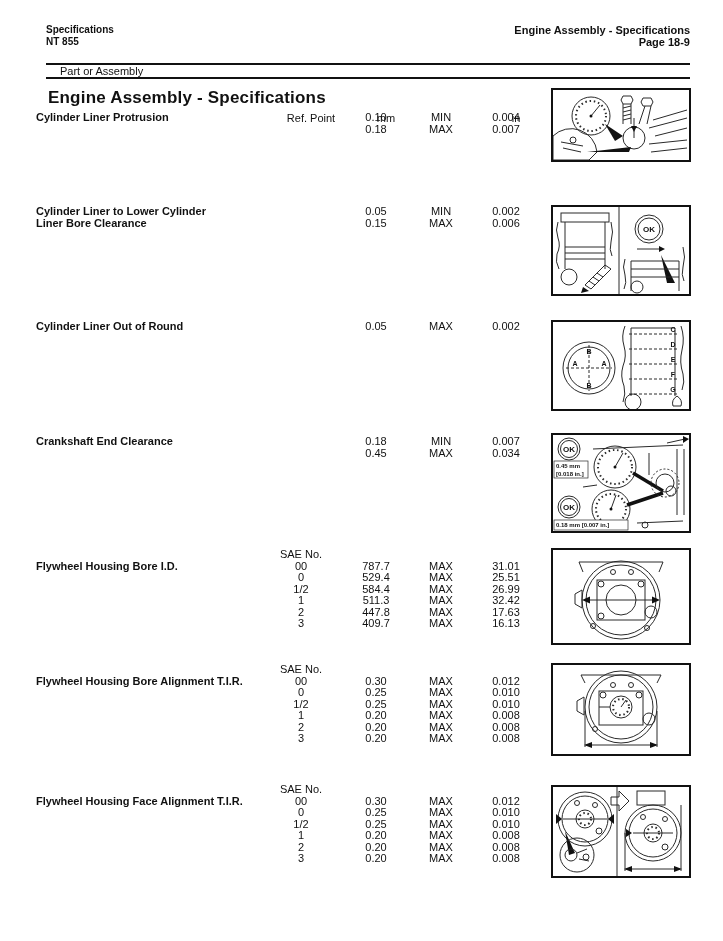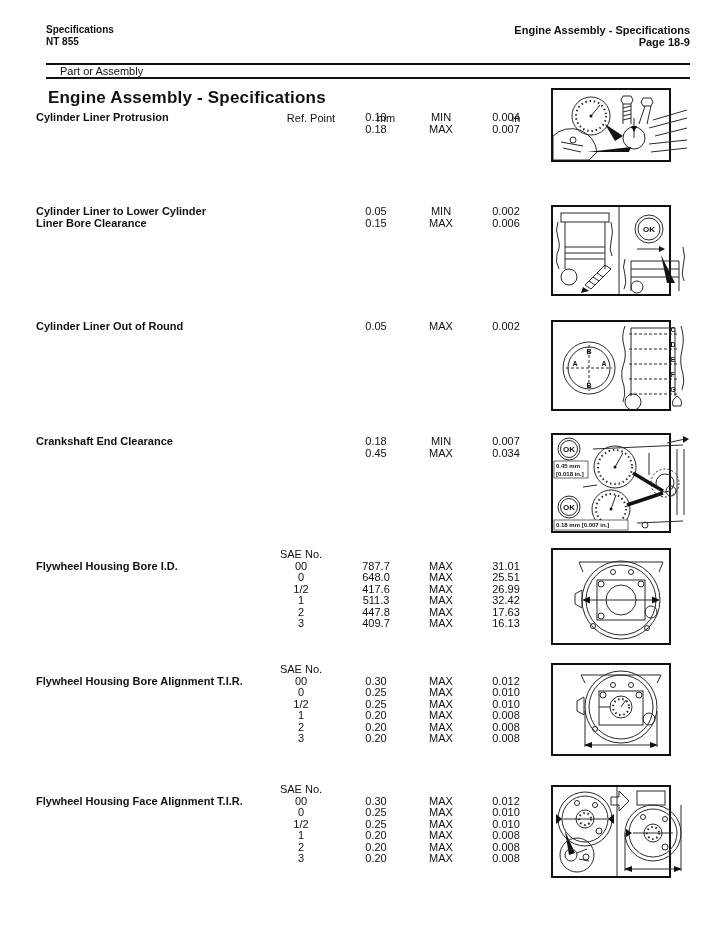--- a/index.html
+++ b/index.html
@@ -14,21 +14,21 @@
   .rule{position:absolute;left:46px;width:644px;height:2px;background:#111;}
   .thead{position:absolute;top:65px;left:46px;width:505px;display:grid;
          grid-template-columns:225px 80px 70px 60px 70px;font-size:11px;font-weight:normal;line-height:12px;}
   .thead .c0{padding-left:14px;text-align:left;}
   .thead .cc{text-align:center;margin-top:47px;}
   .page-title{top:88px;left:48px;font-size:17px;font-weight:bold;letter-spacing:0.2px;}
   .spec-row{position:absolute;left:36px;width:505px;}
   .spec-line{display:grid;grid-template-columns:225px 80px 70px 60px 70px;font-size:11px;line-height:11.5px;}
   .cell-name{font-weight:bold;text-align:left;}
   .cell-ref,.cell-mm,.cell-limit,.cell-in{text-align:center;}
-  .figbox{position:absolute;left:551px;width:120px;border:2px solid #111;background:#fff;box-sizing:border-box;}
+  .figbox{position:absolute;left:551px;width:140px;border:2px solid #111;background:#fff;box-sizing:border-box;}
   .figbox svg{display:block;}
   svg .ln{fill:none;stroke:#2a2a2a;stroke-width:1;}
   svg .thick{fill:none;stroke:#111;stroke-width:3.5;}
   svg .dash{fill:none;stroke:#2a2a2a;stroke-width:1;stroke-dasharray:3,2;}
   svg .tick{fill:none;stroke:#2a2a2a;stroke-width:2;stroke-dasharray:1.5,2.8;}
   svg .blk{fill:#111;stroke:none;}
   svg text{fill:#111;font-family:"Liberation Sans","DejaVu Sans",sans-serif;}
   svg .lbl{font-size:7px;font-weight:bold;}
   svg .oktxt{font-size:8px;font-weight:bold;}
   svg .meas{font-size:6px;font-weight:bold;}
@@ -126,28 +126,28 @@
       <div class="spec-line">
         <div class="cell-name">Flywheel Housing Bore I.D.</div>
         <div class="cell-ref">00</div>
         <div class="cell-mm">787.7</div>
         <div class="cell-limit">MAX</div>
         <div class="cell-in">31.01</div>
       </div>
       <div class="spec-line">
         <div class="cell-name"></div>
         <div class="cell-ref">0</div>
-        <div class="cell-mm">648.0</div>
+        <div class="cell-mm">529.4</div>
         <div class="cell-limit">MAX</div>
         <div class="cell-in">25.51</div>
       </div>
       <div class="spec-line">
         <div class="cell-name"></div>
         <div class="cell-ref">1/2</div>
-        <div class="cell-mm">417.6</div>
+        <div class="cell-mm">584.4</div>
         <div class="cell-limit">MAX</div>
         <div class="cell-in">26.99</div>
       </div>
       <div class="spec-line">
         <div class="cell-name"></div>
         <div class="cell-ref">1</div>
         <div class="cell-mm">511.3</div>
         <div class="cell-limit">MAX</div>
         <div class="cell-in">32.42</div>
       </div>

